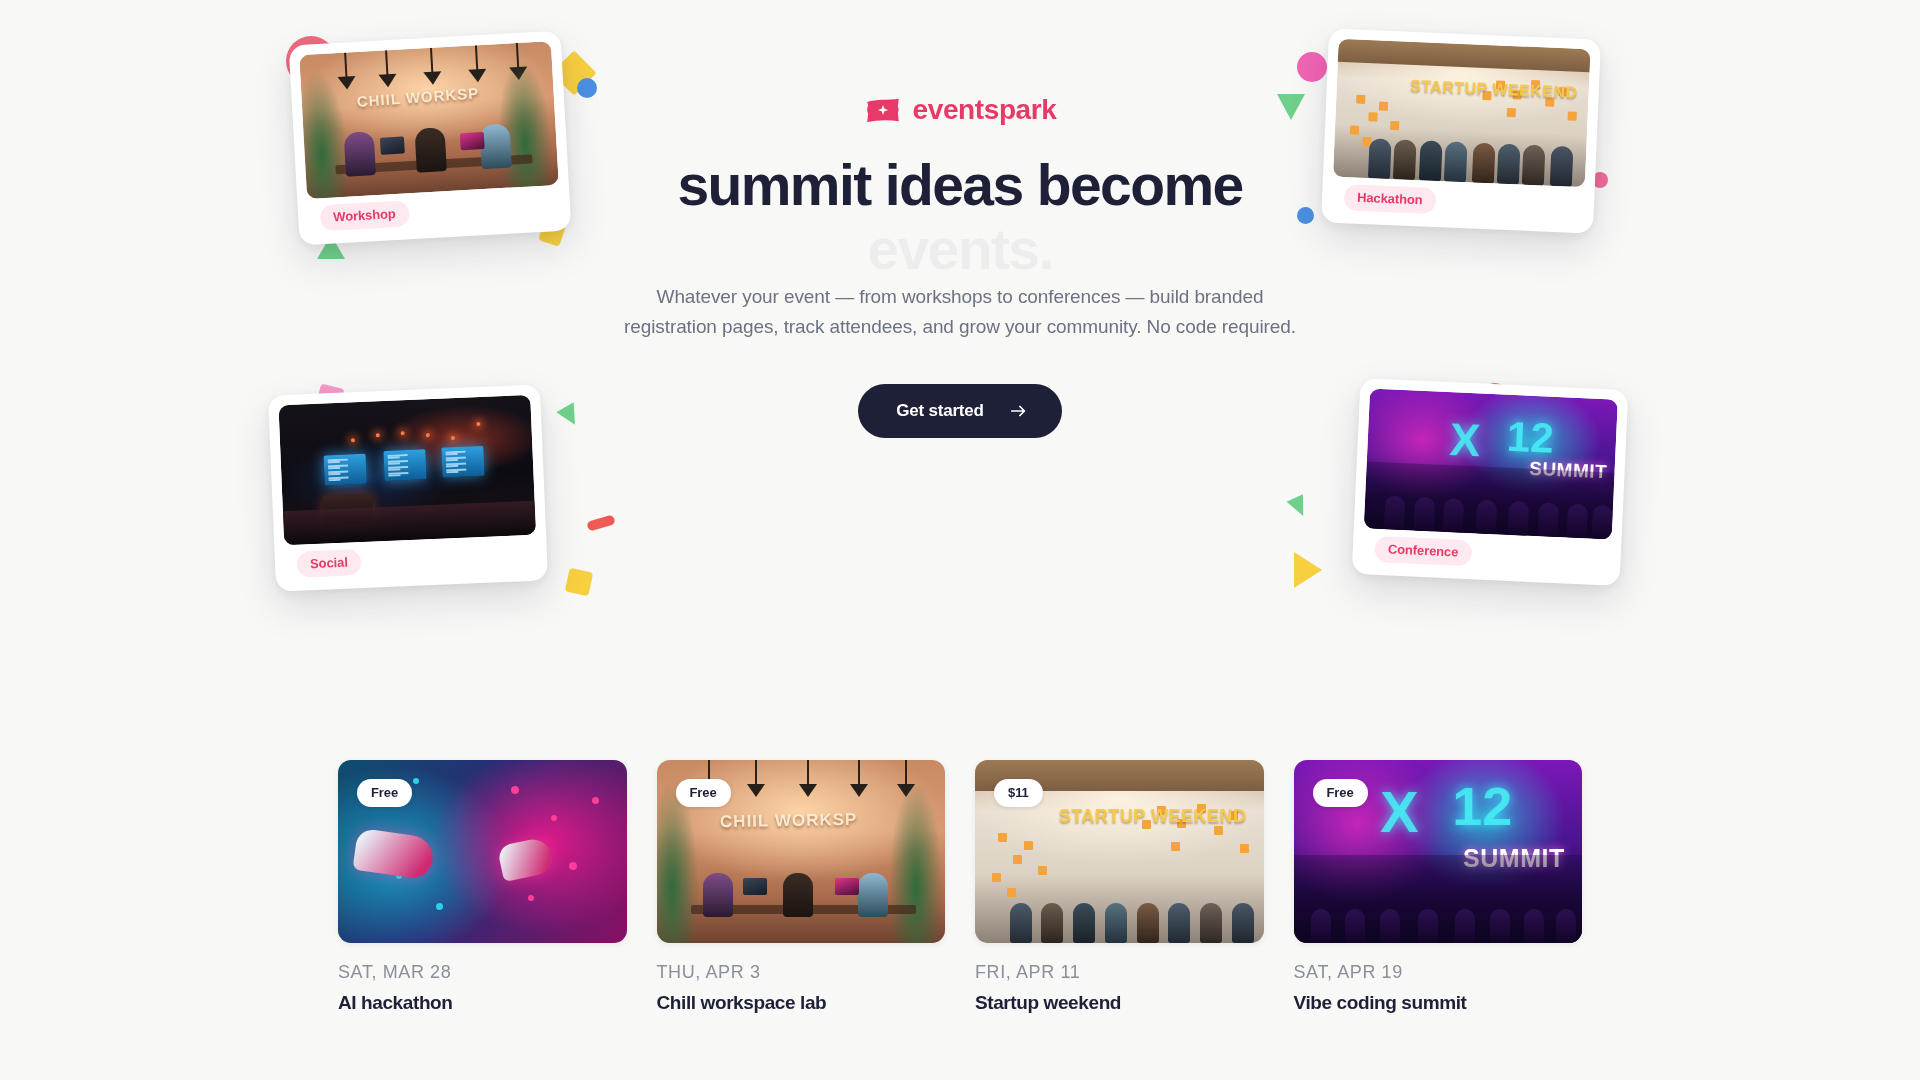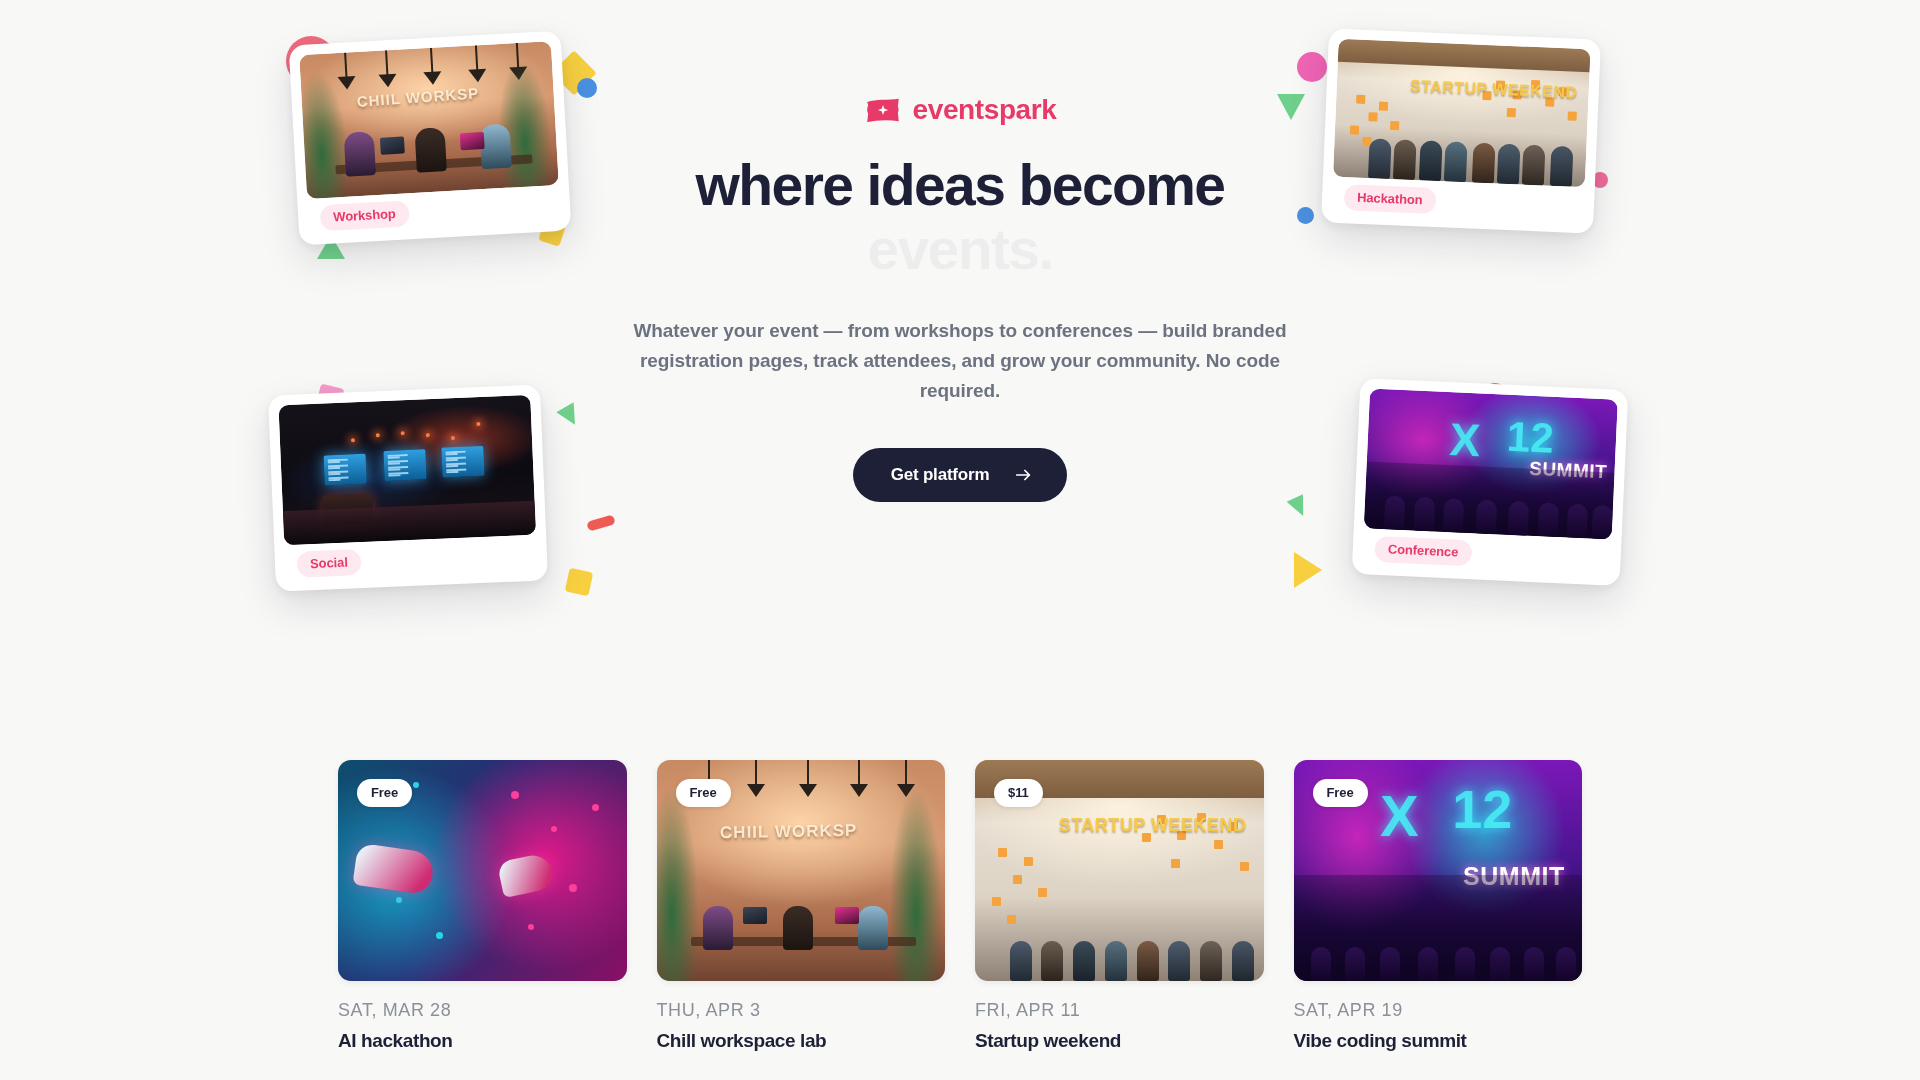--- a/index.html
+++ b/index.html
@@ -68,25 +68,24 @@
     letter-spacing: -1.6px;
     color: #1d2036;
   }
   .headline .line { display: block; }
   .headline .line-fade {
     color: #1d2036;
     opacity: 0.045;
   }
 
   .subhead {
-    margin-top: 34px;
     font-size: 19px;
     line-height: 1.58;
     color: #6c7280;
-    font-weight: 700;
+    font-weight: 400;
     letter-spacing: -0.1px;
     padding: 0 30px;
   }
 
   .cta-wrap { margin-top: 42px; }
 
   .cta {
     display: inline-flex;
     align-items: center;
     gap: 26px;
@@ -300,21 +299,21 @@
   }
   .events-grid {
     display: grid;
     grid-template-columns: repeat(4, 1fr);
     gap: 30px;
   }
   .event-card { cursor: pointer; }
   .event-thumb {
     position: relative;
     width: 100%;
-    height: 221px;
+    height: 183px;
     border-radius: 13px;
     overflow: hidden;
     box-shadow: 0 2px 6px rgba(24,26,40,0.07);
   }
   .price-badge {
     position: absolute;
     left: 19px; top: 19px;
     background: #ffffff;
     color: #1d2036;
     font-size: 13px;
@@ -487,29 +486,29 @@
         <span class="brand-mark">
           <svg viewBox="0 0 40 28" width="38" height="26" aria-hidden="true">
             <path d="M3 5.5 C12 2.5, 26 3.5, 37 2 L36 10 C37 12, 37 15, 36 17 L37 26 C25 24, 12 25, 3 27 L4 18 C2.6 15.6, 2.6 11.8, 4 9.2 Z" fill="#e83a68"></path>
             <path d="M20 8.5 L21.5 12.6 L25.6 14 L21.5 15.4 L20 19.5 L18.5 15.4 L14.4 14 L18.5 12.6 Z" fill="#ffffff"></path>
           </svg>
         </span>
         <span class="brand-name">eventspark</span>
       </div>
 
       <h1 class="headline">
-        <span class="line">where ideas become</span>
+        <span class="line">summit ideas become</span>
         <span class="line line-fade">events.</span>
       </h1>
 
       <p class="subhead">Whatever your event — from workshops to conferences — build branded registration pages, track attendees, and grow your community. No code required.</p>
 
       <div class="cta-wrap">
         <button class="cta">
-          <span>Get platform</span>
+          <span>Get started</span>
           <span class="arrow">
             <svg viewBox="0 0 20 16" width="18" height="16" aria-hidden="true">
               <path d="M2 8 H16 M11 3 L16 8 L11 13" fill="none" stroke="#ffffff" stroke-width="1.9" stroke-linecap="round" stroke-linejoin="round"></path>
             </svg>
           </span>
         </button>
       </div>
 
     </div>
   </section>

